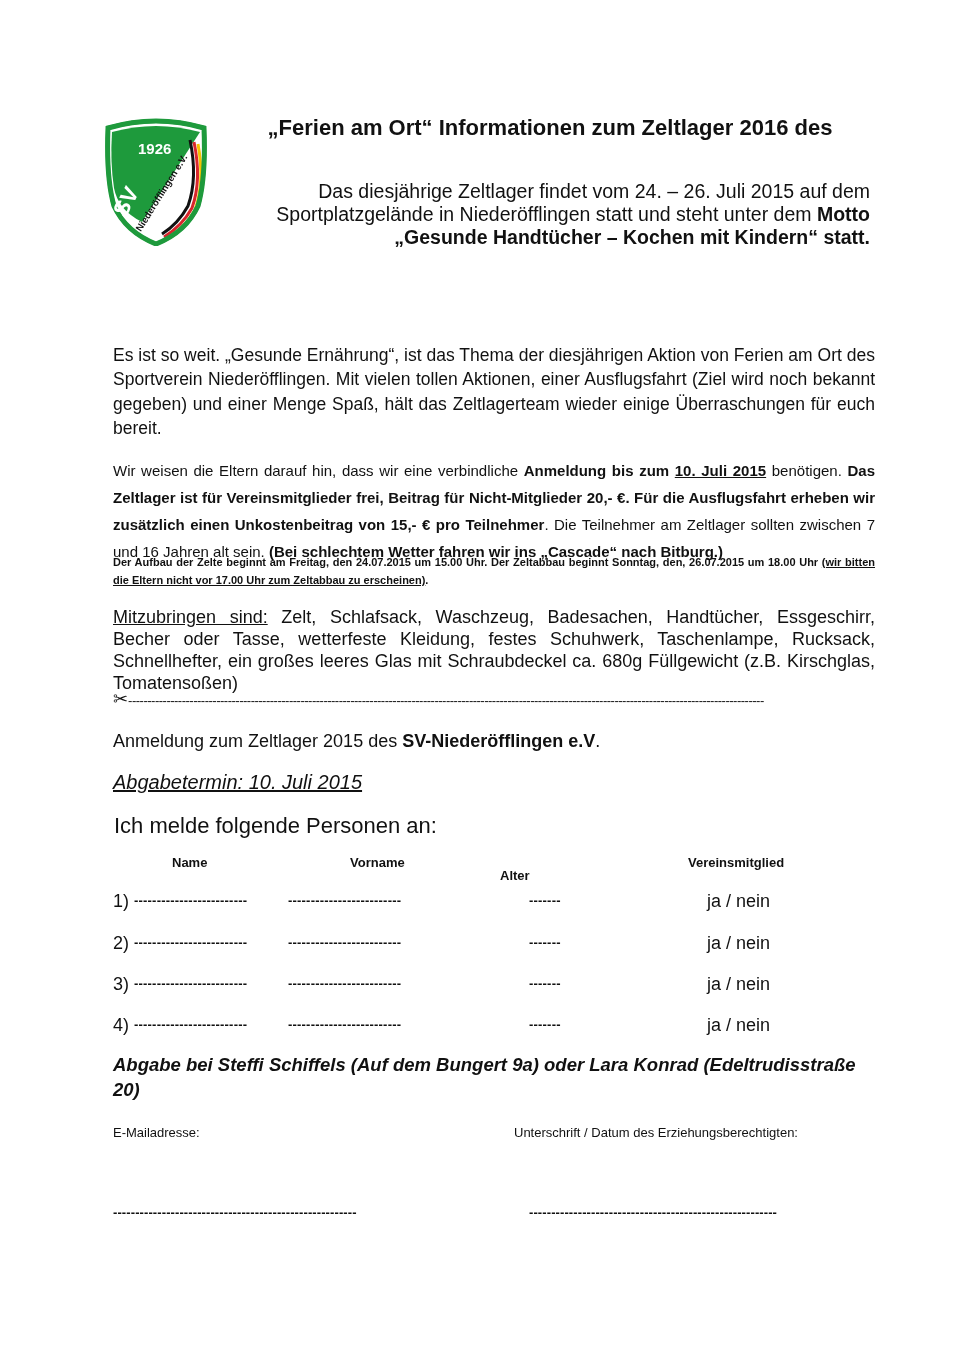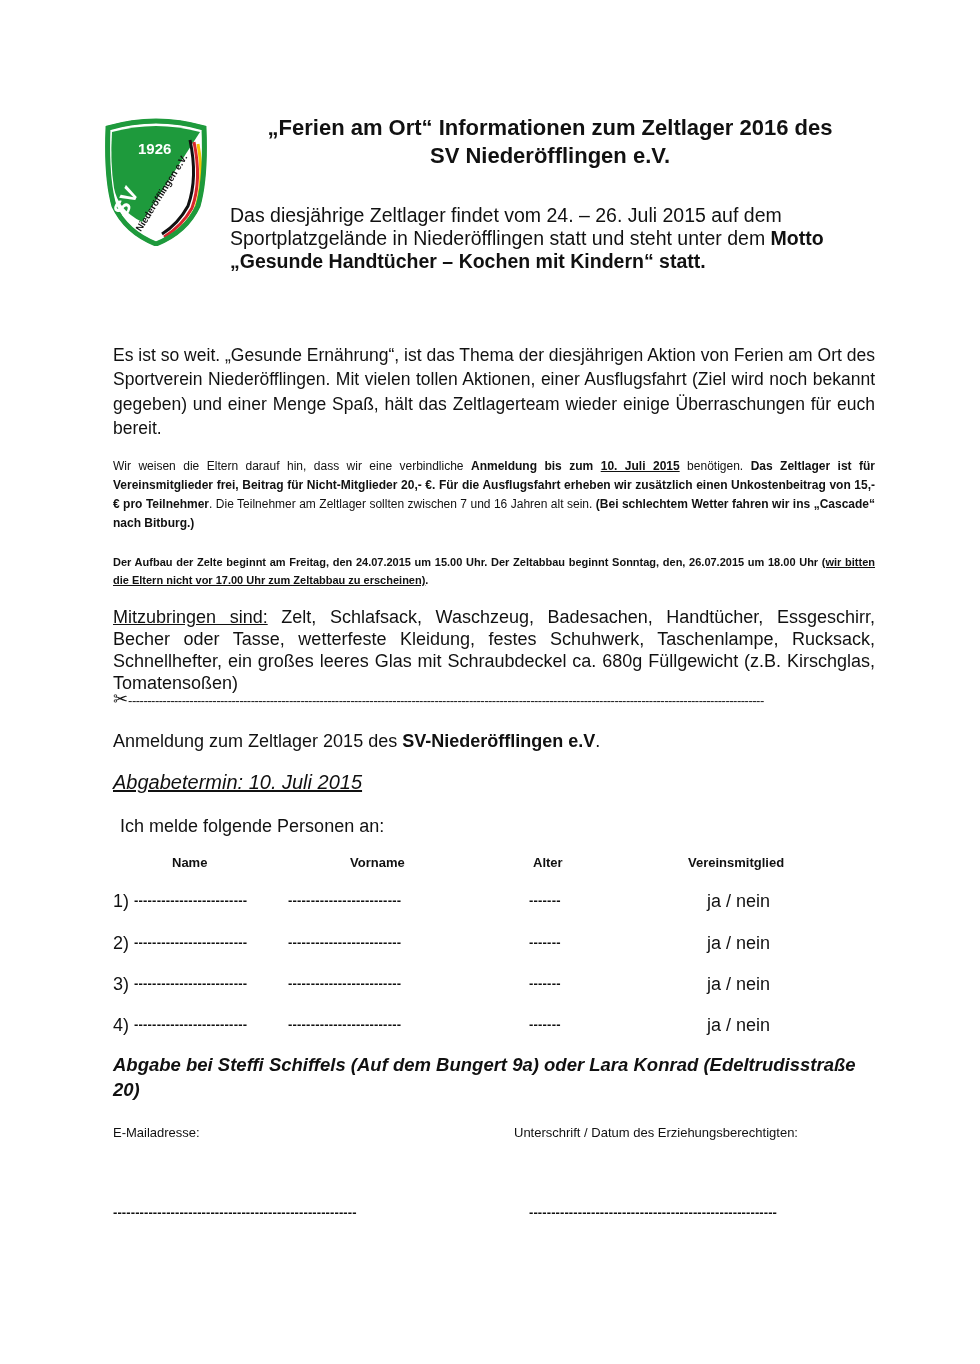--- a/index.html
+++ b/index.html
@@ -7,52 +7,52 @@
       width: 980px; height: 1364px; position: relative; overflow: hidden;
       font-family: "Liberation Sans", sans-serif; color: #111;
     }
     .abs { position: absolute; }
     .logo { left: 102px; top: 118px; width: 108px; height: 128px; }
     .title {
       left: 230px; top: 114px; width: 640px; text-align: center;
       font-size: 22px; font-weight: bold; line-height: 28px;
     }
     .subtitle {
-      left: 230px; top: 204px; width: 640px; text-align: left;
+      left: 230px; top: 180px; width: 640px; text-align: right;
       font-size: 19.5px; line-height: 23px;
     }
     .b { font-weight: bold; }
     .u { text-decoration: underline; }
     .p1 {
       left: 113px; top: 343px; width: 762px; text-align: justify;
       font-size: 17.5px; line-height: 24.3px;
     }
     .p2 {
       left: 113px; top: 457px; width: 762px; text-align: justify;
-      font-size: 12px; line-height: 19px;
+      font-size: 15px; line-height: 27px;
     }
     .p3 {
       left: 113px; top: 554px; width: 762px; text-align: justify;
       font-size: 11px; line-height: 17.5px;
     }
     .p4 {
       left: 113px; top: 606px; width: 762px; text-align: justify;
       font-size: 18px; line-height: 22px;
     }
     .cutline {
       left: 113px; top: 689px; width: 760px; height: 20px; overflow: hidden;
       white-space: nowrap; font-size: 13px; line-height: 20px; letter-spacing: -0.5px;
     }
     .cutline .scissor { font-size: 18px; letter-spacing: 0; }
     .anmeldung { left: 113px; top: 729px; font-size: 18px; line-height: 24px; white-space: nowrap; }
     .deadline {
       left: 113px; top: 769px; font-size: 20px; line-height: 26px; font-weight: normal;
       font-style: italic; text-decoration: underline; text-decoration-thickness: 2px; white-space: nowrap;
     }
-    .intro { left: 120px; top: 814px; font-size: 18px; line-height: 24px; white-space: nowrap; }
+    .intro { left: 114px; top: 814px; font-size: 22px; line-height: 24px; white-space: nowrap; }
     .col-h { top: 855px; font-size: 13px; font-weight: bold; line-height: 16px; white-space: nowrap; }
     .row { left: 113px; width: 700px; height: 24px; font-size: 18px; line-height: 24px; white-space: nowrap; }
     .row .num { position: absolute; left: 0; top: 0; }
     .row .dash { position: absolute; top: 0; font-size: 13px; font-weight: bold; letter-spacing: 0.2px; }
     .row .yn { position: absolute; left: 594px; top: 0; }
     .handin {
       left: 113px; top: 1053px; width: 762px; font-size: 18.5px; line-height: 24.5px;
       font-weight: bold; font-style: italic;
     }
     .label-small { top: 1125px; font-size: 13px; line-height: 16px; white-space: nowrap; }
@@ -70,21 +70,20 @@
     <path d="M96 26 Q103 64 93 92 Q83 110 64 122" fill="none" stroke="#f4c200" stroke-width="3"></path>
     <path d="M6 10 Q54 -4 102 10 Q104 60 96 88 Q84 114 54 126 Q24 114 12 88 Q4 60 6 10 Z" fill="none" stroke="#1e9a3c" stroke-width="5"></path>
     <text x="36" y="36" fill="#fff" font-family="Liberation Sans, sans-serif" font-weight="bold" font-size="15">1926</text>
     <text x="14" y="96" fill="#fff" font-family="Liberation Sans, sans-serif" font-weight="bold" font-size="22" transform="rotate(-62 22 90)">SV</text>
     <text x="30" y="110" fill="#111" font-family="Liberation Sans, sans-serif" font-weight="bold" font-size="9.5" transform="rotate(-58 38 104)">Niederöfflingen e.V.</text>
   </svg>
 </div>
 
 <div class="abs title">
   <div>„Ferien am Ort“ Informationen zum Zeltlager 2016 des</div>
-  <div>SV Niederöfflingen e.V.</div>
 </div>
 <div class="abs subtitle">
   <span>Das diesjährige Zeltlager findet vom 24. – 26. Juli 2015 auf dem Sportplatzgelände in Niederöfflingen statt und steht unter dem </span><span class="b">Motto</span><br>
   <span class="b">„Gesunde Handtücher – Kochen mit Kindern“ statt.</span>
 </div>
 
 <div class="abs p1">Es ist so weit. „Gesunde Ernährung“, ist das Thema der diesjährigen Aktion von Ferien am Ort des Sportverein Niederöfflingen. Mit vielen tollen Aktionen, einer Ausflugsfahrt (Ziel wird noch bekannt gegeben) und einer Menge Spaß, hält das Zeltlagerteam wieder einige Überraschungen für euch bereit.</div>
 
 <div class="abs p2">
   <span>Wir weisen die Eltern darauf hin, dass wir eine verbindliche </span><span class="b">Anmeldung bis zum </span><span class="b u">10. Juli 2015</span><span> benötigen. </span><span class="b">Das Zeltlager ist für Vereinsmitglieder frei, Beitrag für Nicht-Mitglieder 20,- €. Für die Ausflugsfahrt erheben wir zusätzlich einen Unkostenbeitrag von 15,- € pro Teilnehmer</span><span>. Die Teilnehmer am Zeltlager sollten zwischen 7 und 16 Jahren alt sein. </span><span class="b">(Bei schlechtem Wetter fahren wir ins „Cascade“ nach Bitburg.)</span>
@@ -103,21 +102,21 @@
 </div>
 
 <div class="abs anmeldung">
   <span>Anmeldung zum Zeltlager 2015 des </span><span class="b">SV-Niederöfflingen e.V</span><span>.</span>
 </div>
 <div class="abs deadline">Abgabetermin: 10. Juli 2015</div>
 <div class="abs intro">Ich melde folgende Personen an:</div>
 
 <div class="abs col-h" style="left:172px;text-align:right;">Name</div>
 <div class="abs col-h" style="left:350px;">Vorname</div>
-<div class="abs col-h" style="left:533px;">Alter</div>
+<div class="abs col-h" style="left:500px;margin-top:13px;">Alter</div>
 <div class="abs col-h" style="left:688px;">Vereinsmitglied</div>
 
 <div class="abs row" style="top:889px;">
   <span class="num">1)</span>
   <span class="dash" style="left:21px;">-------------------------</span>
   <span class="dash" style="left:175px;">-------------------------</span>
   <span class="dash" style="left:416px;">-------</span>
   <span class="yn">ja / nein</span>
 </div>
 <div class="abs row" style="top:931px;">

